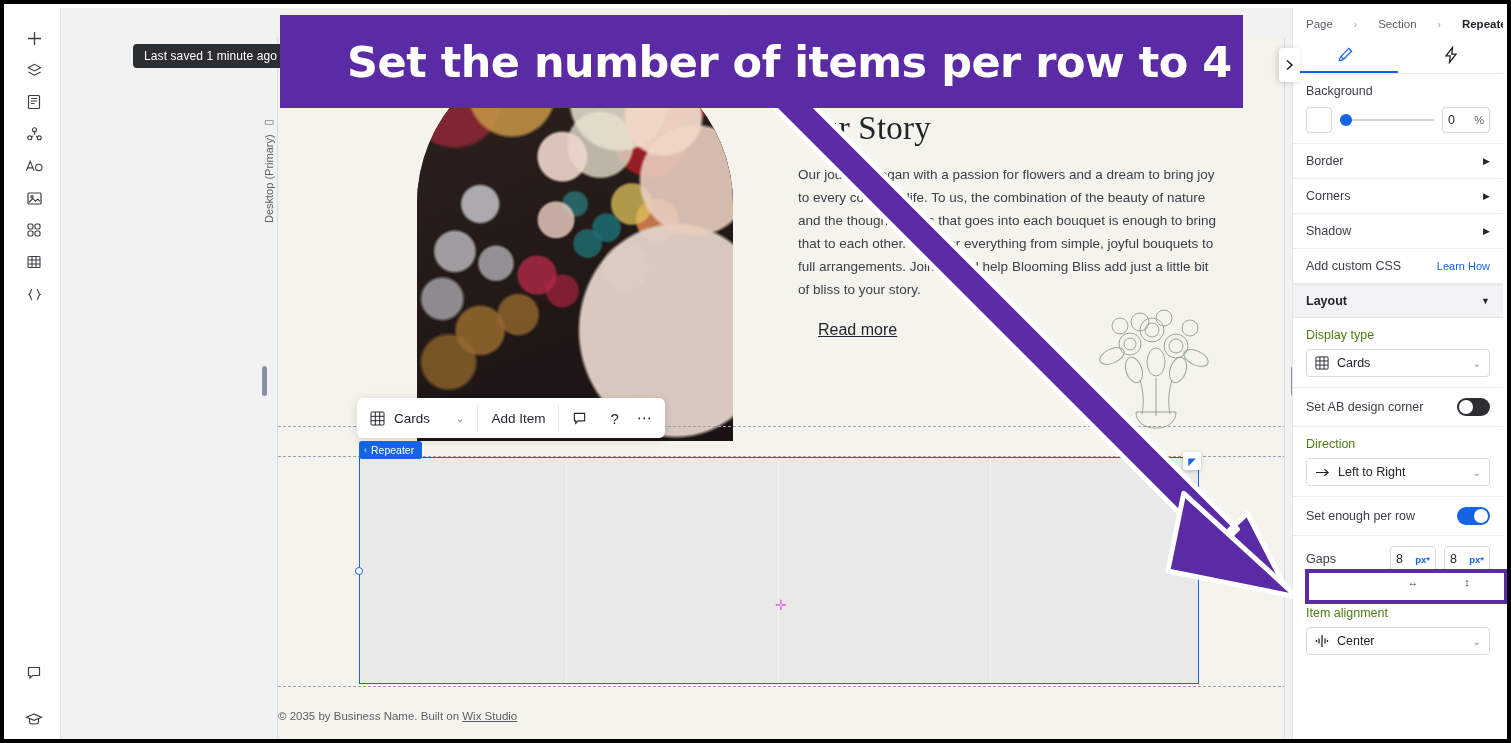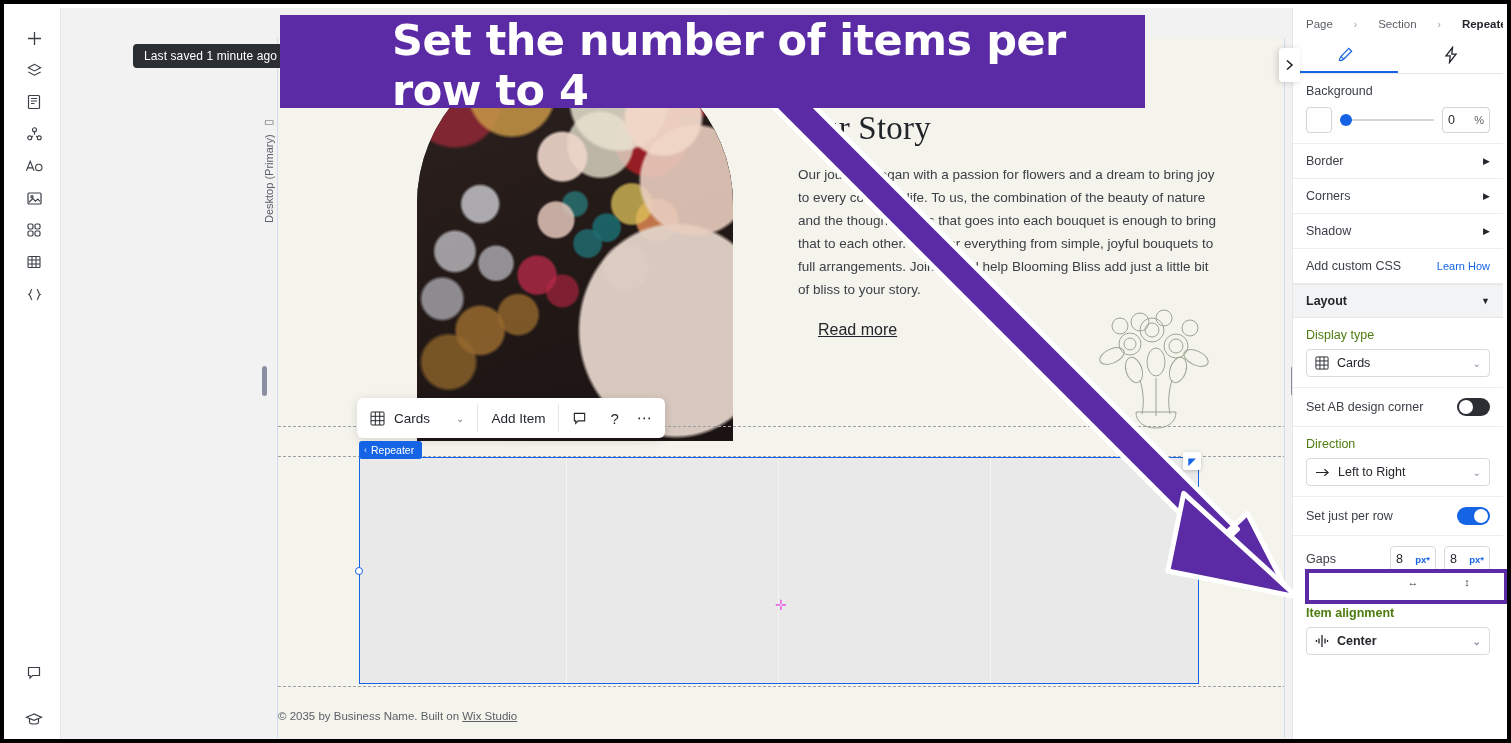--- a/index.html
+++ b/index.html
@@ -268,23 +268,23 @@
     width: 21px; height: 34px;
     background: #fff; border-radius: 4px 0 0 4px;
     box-shadow: -2px 1px 6px rgba(0,0,0,.16);
     display: flex; align-items: center; justify-content: center;
     font-size: 12px; color: #22262b; z-index: 30; cursor: pointer;
   }
 
   
   #banner {
     position: absolute; left: 276px; top: 11px;
-    width: 865px; height: 93px;
+    width: 963px; height: 93px;
     background: #5b2ba5; z-index: 60;
-    display: flex; align-items: flex-start; padding-left: 112px;
+    display: flex; align-items: center; padding-left: 67px;
   }
   #banner span {
     color: #fff; font-size: 43px; font-weight: bold;
     font-family: "DejaVu Sans", sans-serif;
     letter-spacing: -.5px;
   }
   #arrow-svg { position: absolute; inset: 0; z-index: 55; pointer-events: none; }
   #hl-box {
     position: absolute; left: 1301px; top: 565px;
     width: 203px; height: 35px;
@@ -589,21 +589,21 @@
           <svg width="15" height="11" viewBox="0 0 16 11" fill="none" stroke="#22262b" stroke-width="1.2">
               <path d="M1 5.5h13M10 2l4 3.5-4 3.5"></path>
             </svg>
         </span>
         <span>Left to Right</span>
         <span class="schev">⌄</span>
       </div>
     </div>
 
     <div class="prow flex">
-      <span class="plabel">Set just per row</span>
+      <span class="plabel">Set enough per row</span>
       <span class="toggle on">
           <span class="dot"></span>
         </span>
     </div>
 
 
     <div id="gaps-row">
       <span class="plabel" style="flex:1">Gaps</span>
       <span class="gapbox">
         <span>8</span>
@@ -613,21 +613,21 @@
         <span>8</span>
         <span class="u">px*</span>
       </span>
     </div>
     <div id="gap-icons">
       <span style="flex:1"></span>
       <span style="width:46px;text-align:center;margin-left:8px;">↔</span>
       <span style="width:46px;text-align:center;margin-left:8px;">↕</span>
     </div>
 
-    <div class="prow" style="border-bottom:none;font-weight:bold;">
+    <div class="prow" style="border-bottom:none;">
       <div class="field-label">Item alignment</div>
       <div class="select">
         <span class="sic">
           <svg width="14" height="14" viewBox="0 0 14 14" fill="none" stroke="#22262b" stroke-width="1.3">
               <path d="M7 1v12M4 4.5v5M10 4.5v5M1.5 6v2M12.5 6v2"></path>
             </svg>
         </span>
         <span>Center</span>
         <span class="schev">⌄</span>
       </div>

